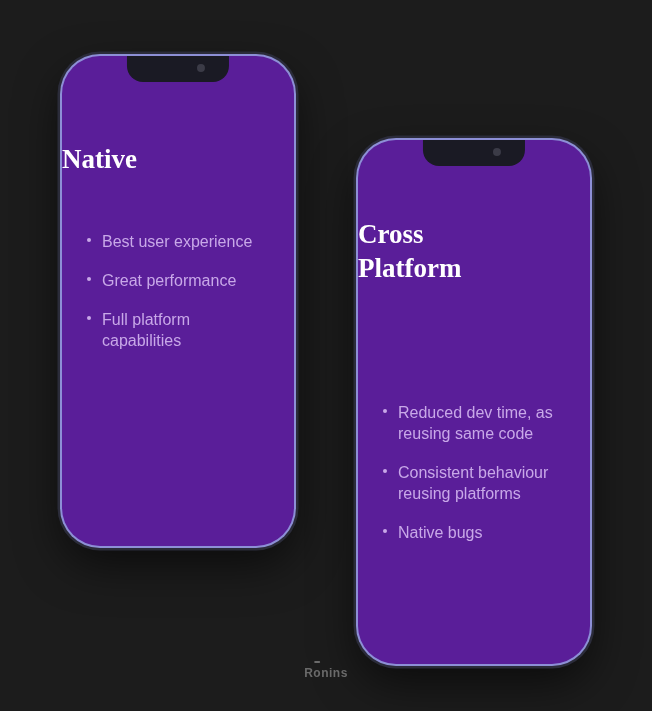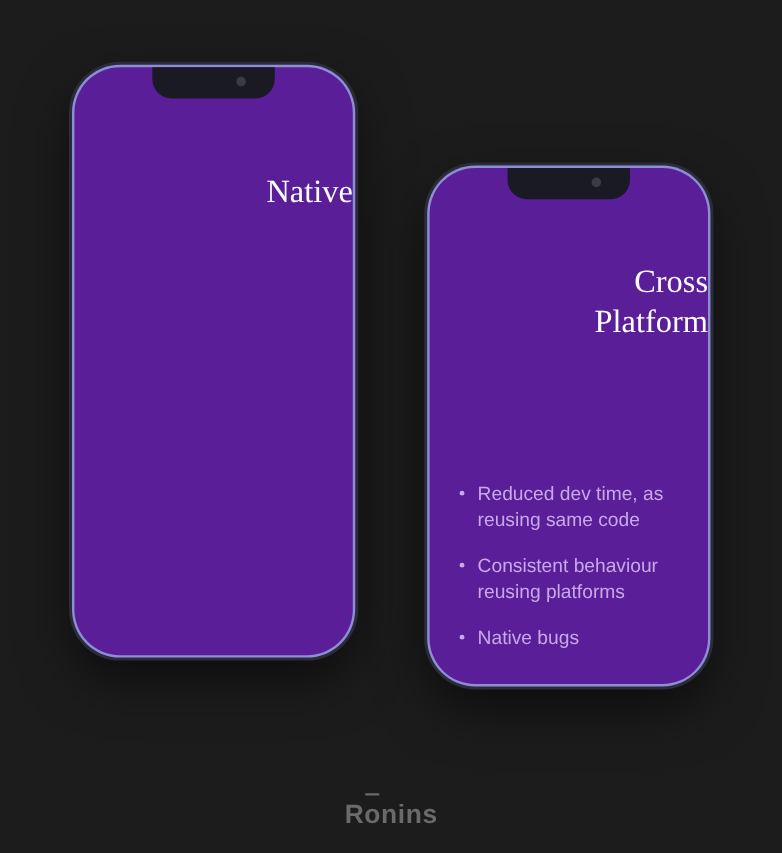--- a/index.html
+++ b/index.html
@@ -1,38 +1,43 @@
 <!DOCTYPE html>
 <html><head>
 <meta charset="utf-8">
 <style>
 html,body{margin:0;padding:0;width:652px;height:711px;background:#1c1c1c;overflow:hidden;font-family:Georgia,"Times New Roman",serif}
 .phone{position:absolute;border-radius:38px;background:#5a1e99;box-shadow:0 0 0 2px #8d8fd6, 0 0 0 4.5px #2b2c3a, 0 18px 45px rgba(0,0,0,.6)}
 .notch{position:absolute;top:0;left:50%;transform:translateX(-50%);width:44%;height:26px;background:#1a1a24;border-radius:0 0 16px 16px}
 .cam{position:absolute;top:8px;right:24px;width:8px;height:8px;border-radius:50%;background:#3b3b47}
 #p1{left:62px;top:56px;width:232px;height:490px}
-#p2{left:358px;top:140px;width:232px;height:430px}
-.title{color:#fff;font-size:27px;text-align:right;font-weight:400;margin-top:88px}
+#p2{left:358px;top:140px;width:232px;height:524px}
+.title{color:#fff;font-size:27px;text-align:left;font-weight:700;margin-top:88px}
 #p2 .title{margin-top:78px;line-height:1.25}
 .list{list-style:none;padding:0 22px 0 40px;margin:56px 0 0;font-family:"Helvetica Neue",Arial,sans-serif;font-size:16px;color:#c8a8e8;line-height:1.32}
 #p2 .list{margin-top:116px}
 .list li{position:relative;margin-bottom:18px}
 .list li::before{content:"";position:absolute;left:-15px;top:7px;width:4px;height:4px;border-radius:50%;background:#c8a8e8}
-.logo{position:absolute;left:50%;top:666px;transform:translateX(-50%);font-family:"Helvetica Neue",Arial,sans-serif;font-size:22px;font-weight:600;color:#6a6a6a;letter-spacing:.5px}
+.logo{position:absolute;left:50%;top:666px;transform:translateX(-50%);font-family:"Helvetica Neue",Arial,sans-serif;font-size:12px;font-weight:600;color:#6a6a6a;letter-spacing:.5px}
 .logo .o{display:inline-block;position:relative}
 .logo .o::before{content:"";position:absolute;top:-5px;left:1px;right:1px;height:2px;background:#6a6a6a;border-radius:1px}
 </style>
 </head>
 <body>
 
 <div id="p1" class="phone">
   <div class="notch">
       <div class="cam"></div>
     </div>
   <div class="title">Native</div>
+  <ul class="list">
+    <li>Best user experience</li>
+    <li>Great performance</li>
+    <li>Full platform capabilities</li>
+  </ul>
 </div>
 
 <div id="p2" class="phone">
   <div class="notch">
       <div class="cam"></div>
     </div>
   <div class="title">
     <span>Cross</span><br>
     <span>Platform</span>
   </div>

